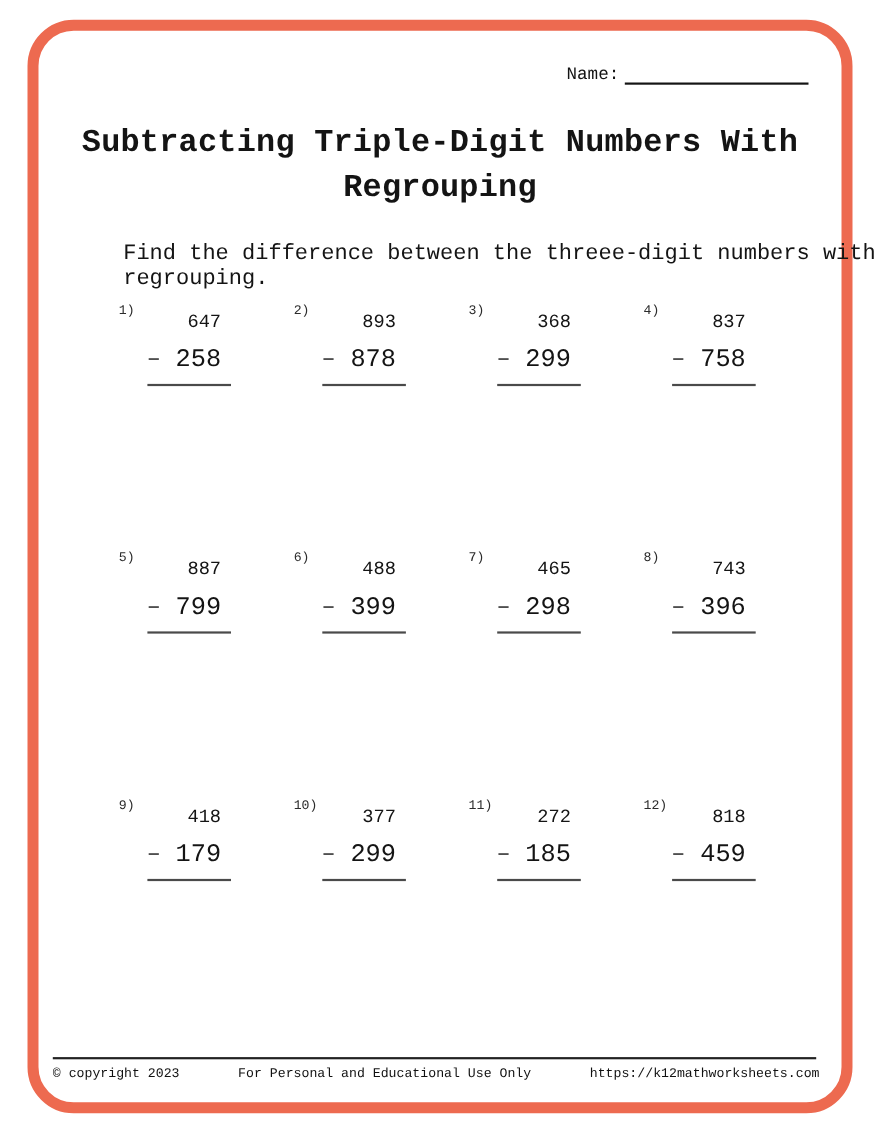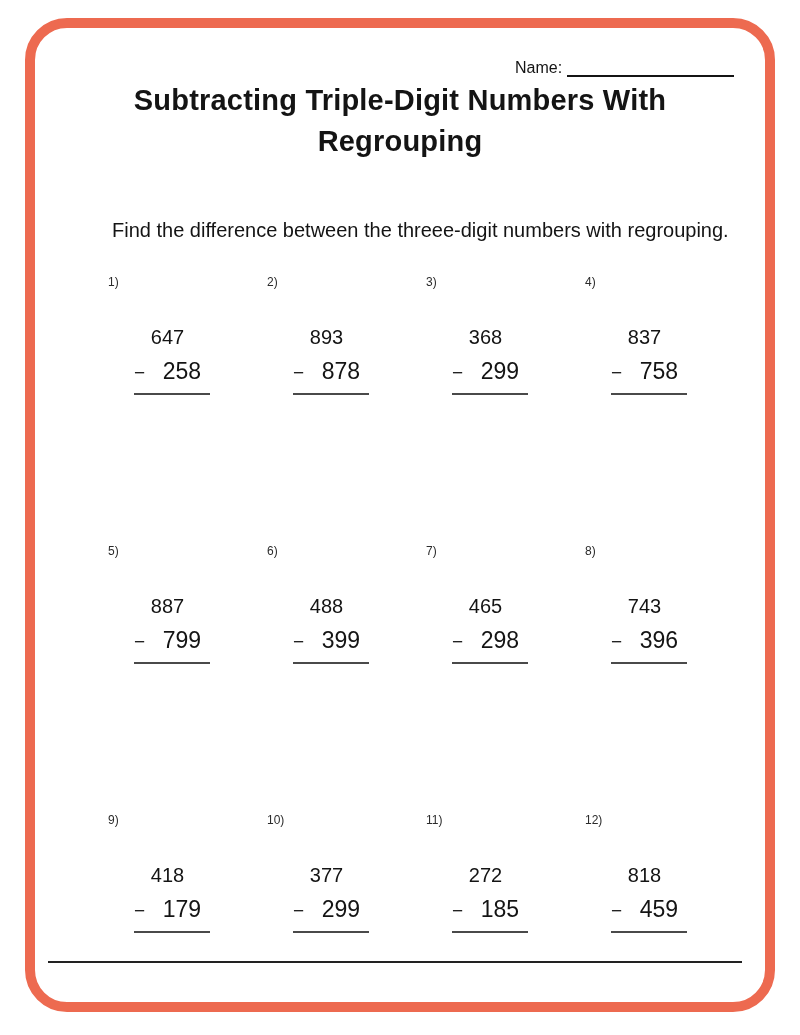--- a/index.html
+++ b/index.html
@@ -1,20 +1,20 @@
 <!DOCTYPE html>
 <html><head>
 <meta charset="utf-8">
 <style>
   html,body{margin:0;padding:0;background:#ffffff;}
   .page{
     position:relative;
     width:800px;height:1035px;
     background:#ffffff;
-    font-family:Liberation Sans, sans-serif;
+    font-family:Liberation Mono, monospace;
     color:#141414;
     overflow:hidden;
   }
   .border-frame{
     position:absolute;
     left:25px;top:18px;
     width:750px;height:994px;
     box-sizing:border-box;
     border:10px solid #ed6a50;
     border-radius:42px;
@@ -25,21 +25,21 @@
     display:flex;align-items:flex-end;
     font-size:16px;
   }
   .name-line{
     width:167px;height:17px;
     border-bottom:2px solid #141414;
     margin-left:5px;
   }
   .title{
     position:absolute;
-    top:80px;left:60px;right:60px;
+    top:109px;left:60px;right:60px;
     text-align:center;
     font-weight:bold;
     font-size:29px;
     line-height:41px;
     letter-spacing:0.2px;
   }
   .instructions{
     position:absolute;
     top:219px;left:112px;
     font-size:20px;
@@ -53,24 +53,24 @@
   }
   .problem{display:flex;align-items:flex-start;}
   .p-label{
     width:26px;
     font-size:12px;
     color:#2b2b2b;
     transform:translateY(-1px);
   }
   .p-body{width:76px;}
   .p-minuend{
-    font-size:20px;
-    text-align:center;
+    font-size:17px;
+    text-align:right;
     padding-right:9px;
-    height:35px;line-height:35px;margin-top:44px;
+    height:35px;line-height:35px;
   }
   .p-subrow{
     display:flex;
     justify-content:space-between;
     align-items:baseline;
     padding-right:9px;
     height:33px;line-height:33px;
   }
   .p-minus{font-size:19px;color:#222;}
   .p-sub{font-size:23px;}
@@ -253,13 +253,18 @@
           <span class="p-minus">−</span>
           <span class="p-sub">459</span>
         </div>
         <div class="p-line"></div>
       </div>
     </div>
 
   </div>
 
   <div class="footer-rule"></div>
+  <div class="footer">
+    <span>© copyright 2023</span>
+    <span>For Personal and Educational Use Only</span>
+    <span>https://k12mathworksheets.com</span>
+  </div>
 </div>
 
 </body></html>

